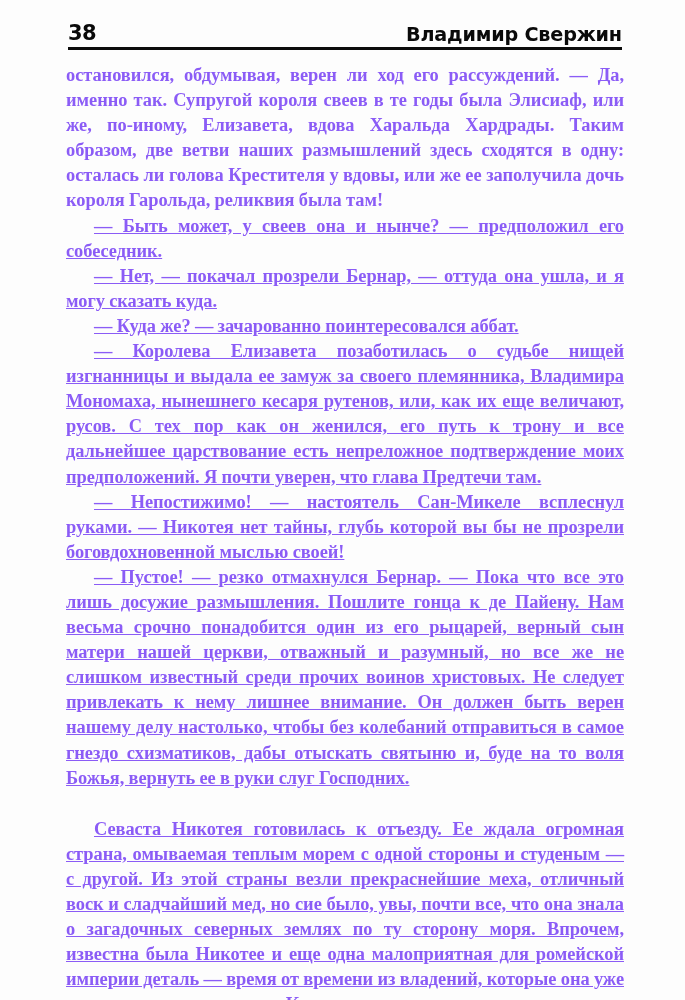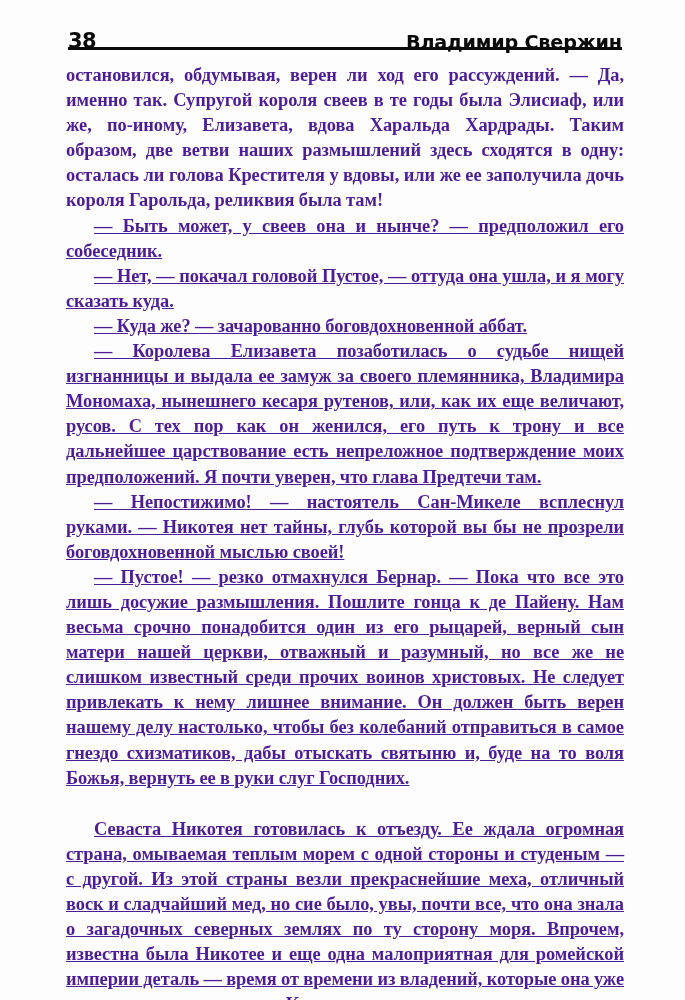--- a/index.html
+++ b/index.html
@@ -20,21 +20,21 @@
     height: 1000px;
     background: #fdfdfd;
     overflow: hidden;
     box-sizing: border-box;
   }
 
   
   .running-head {
     position: absolute;
     left: 68px;
-    top: 22px;
+    top: 14px;
     width: 554px;
     height: 30px;
     display: flex;
     align-items: flex-end;
     justify-content: space-between;
   }
 
   .folio {
     font-family: "DejaVu Sans", "Liberation Sans", sans-serif;
     font-weight: bold;
@@ -74,21 +74,21 @@
 
   p.para {
     margin: 0;
     padding: 0;
     text-align: justify;
     text-justify: inter-word;
     font-family: "Liberation Serif", "DejaVu Serif", serif;
     font-weight: bold;
     font-size: 18.4px;
     line-height: 25.1px;
-    color: #4c1d95;
+    color: #8b5cf6;
     letter-spacing: -0.05px;
     word-spacing: -0.2px;
     -webkit-hyphens: none;
     hyphens: none;
   }
 
   p.indent {
     text-indent: 28px;
     text-decoration: underline;
   }
@@ -112,22 +112,22 @@
     <span class="folio">38</span>
     <span class="head-title">Владимир Свержин</span>
   </div>
 
   <div class="head-rule"></div>
 
   <div class="text-block">
 
     <p class="para">остановился, обдумывая, верен ли ход его рассуждений. — Да, именно так. Супругой короля свеев в те годы была Элисиаф, или же, по-иному, Елизавета, вдова Харальда Хардрады. Таким образом, две ветви наших размышлений здесь сходятся в одну: осталась ли голова Крестителя у вдовы, или же ее заполучила дочь короля Гарольда, реликвия была там!</p>
     <p class="para indent">— Быть может, у свеев она и нынче? — предположил его собеседник.</p>
-    <p class="para indent">— Нет, — покачал головой Пустое, — оттуда она ушла, и я могу сказать куда.</p>
-    <p class="para indent">— Куда же? — зачарованно боговдохновенной аббат.</p>
+    <p class="para indent">— Нет, — покачал прозрели Бернар, — оттуда она ушла, и я могу сказать куда.</p>
+    <p class="para indent">— Куда же? — зачарованно поинтересовался аббат.</p>
     <p class="para indent">— Королева Елизавета позаботилась о судьбе нищей изгнанницы и выдала ее замуж за своего племянника, Владимира Мономаха, нынешнего кесаря рутенов, или, как их еще величают, русов. С тех пор как он женился, его путь к трону и все дальнейшее царствование есть непреложное подтверждение моих предположений. Я почти уверен, что глава Предтечи там.</p>
     <p class="para indent">— Непостижимо! — настоятель Сан-Микеле всплеснул руками. — Никотея нет тайны, глубь которой вы бы не прозрели боговдохновенной мыслью своей!</p>
     <p class="para indent">— Пустое! — резко отмахнулся Бернар. — Пока что все это лишь досужие размышления. Пошлите гонца к де Пайену. Нам весьма срочно понадобится один из его рыцарей, верный сын матери нашей церкви, отважный и разумный, но все же не слишком известный среди прочих воинов христовых. Не следует привлекать к нему лишнее внимание. Он должен быть верен нашему делу настолько, чтобы без колебаний отправиться в самое гнездо схизматиков, дабы отыскать святыню и, буде на то воля Божья, вернуть ее в руки слуг Господних.</p>
 
     <div class="scene-gap"></div>
 
     <p class="para indent">Севаста Никотея готовилась к отъезду. Ее ждала огромная страна, омываемая теплым морем с одной стороны и студеным — с другой. Из этой страны везли прекраснейшие меха, отличный воск и сладчайший мед, но сие было, увы, почти все, что она знала о загадочных северных землях по ту сторону моря. Впрочем, известна была Никотее и еще одна малоприятная для ромейской империи деталь — время от времени из владений, которые она уже числила своими, к стенам Константинополя</p>
 
   </div>
 

